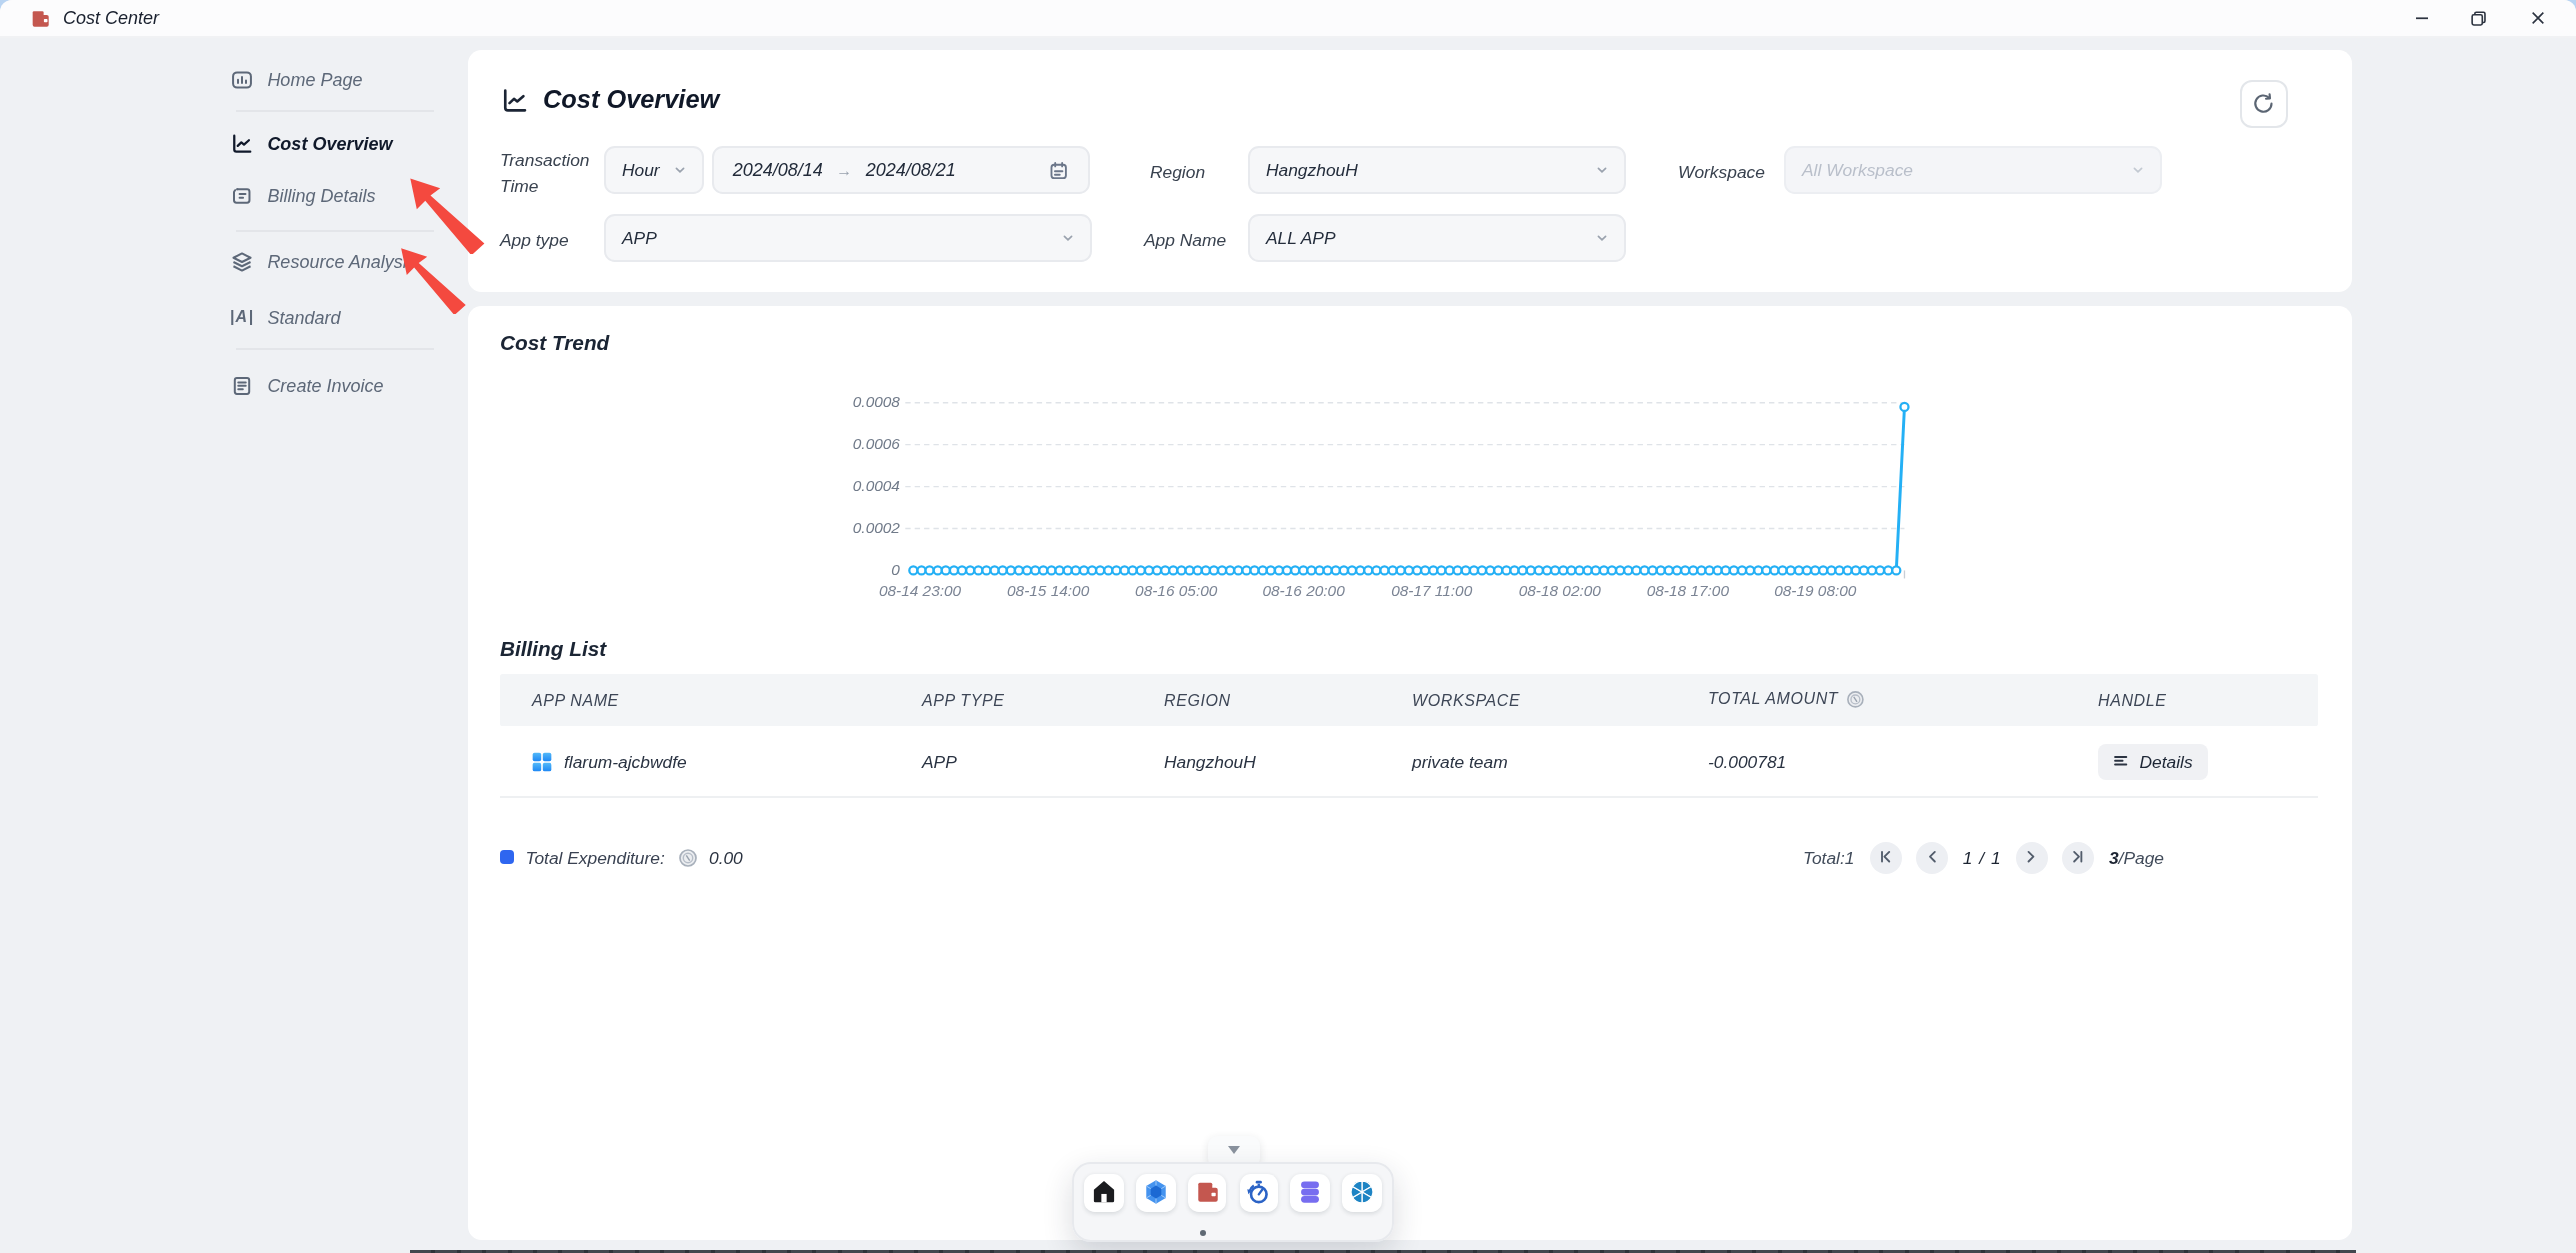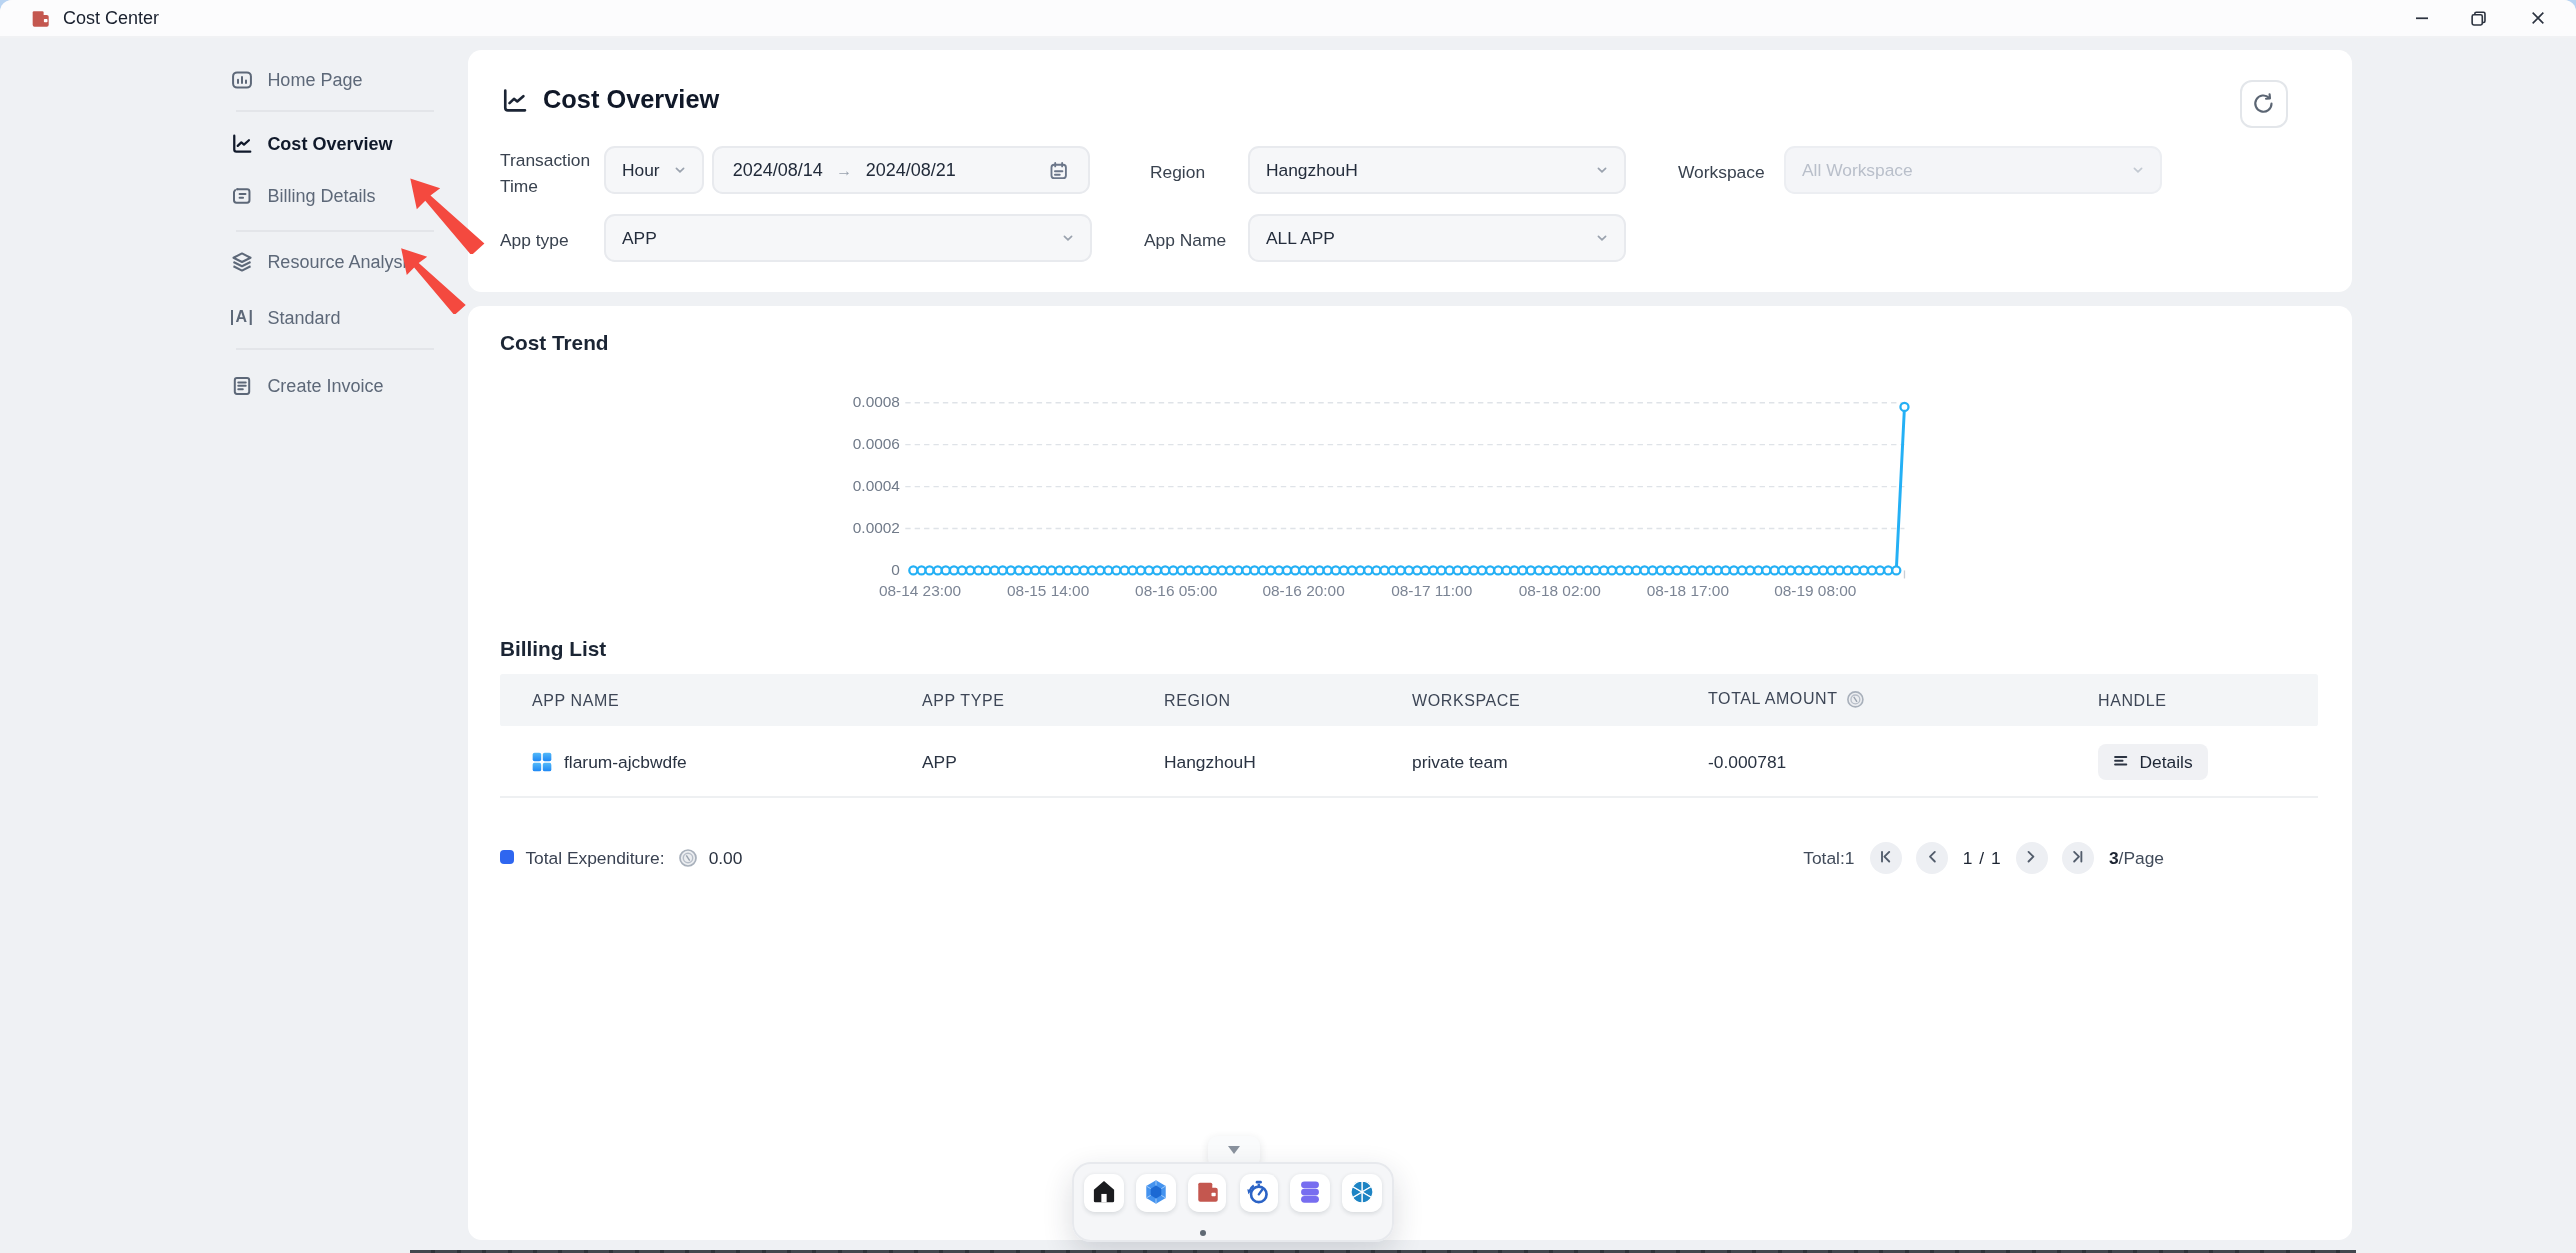--- a/index.html
+++ b/index.html
@@ -1,18 +1,18 @@
 <!DOCTYPE html>
 <html style="font-size:10.7px"><head>
 <meta charset="utf-8">
 <style>
   * { margin:0; padding:0; box-sizing:border-box; }
   html,body { background:#b9d4f2; }
   body { font-family:"Liberation Sans", sans-serif; }
-  .stage { width:2576px; height:1253px; overflow:hidden; position:relative; }
+  .stage { width:2576px; height:1253px; overflow:hidden; position:relative;font-style:italic; }
   .vp { width:1288px; height:627px; transform:scale(2); transform-origin:0 0; position:relative; }
   .window { position:absolute; inset:0; background:#eff1f4; border-radius:6px 6px 0 0; overflow:hidden; }
 
   
   .titlebar { position:absolute; left:0; top:0; right:0; height:19px; background:#fcfcfd; display:flex; align-items:center; border-bottom:0.7px solid #f1f2f4; }
   .titlebar .app-ic { width:10.7px; height:10.7px; margin-left:14.8px; }
   .titlebar .ttl { margin-left:6px; font-size:9px; color:#19202e; font-weight:500; }
   .win-controls { margin-left:auto; display:flex; align-items:center; gap:19.5px; padding-right:14.8px; }
   .win-btn { width:9.4px; height:9.4px; display:flex; align-items:center; justify-content:center; cursor:pointer; }
 

